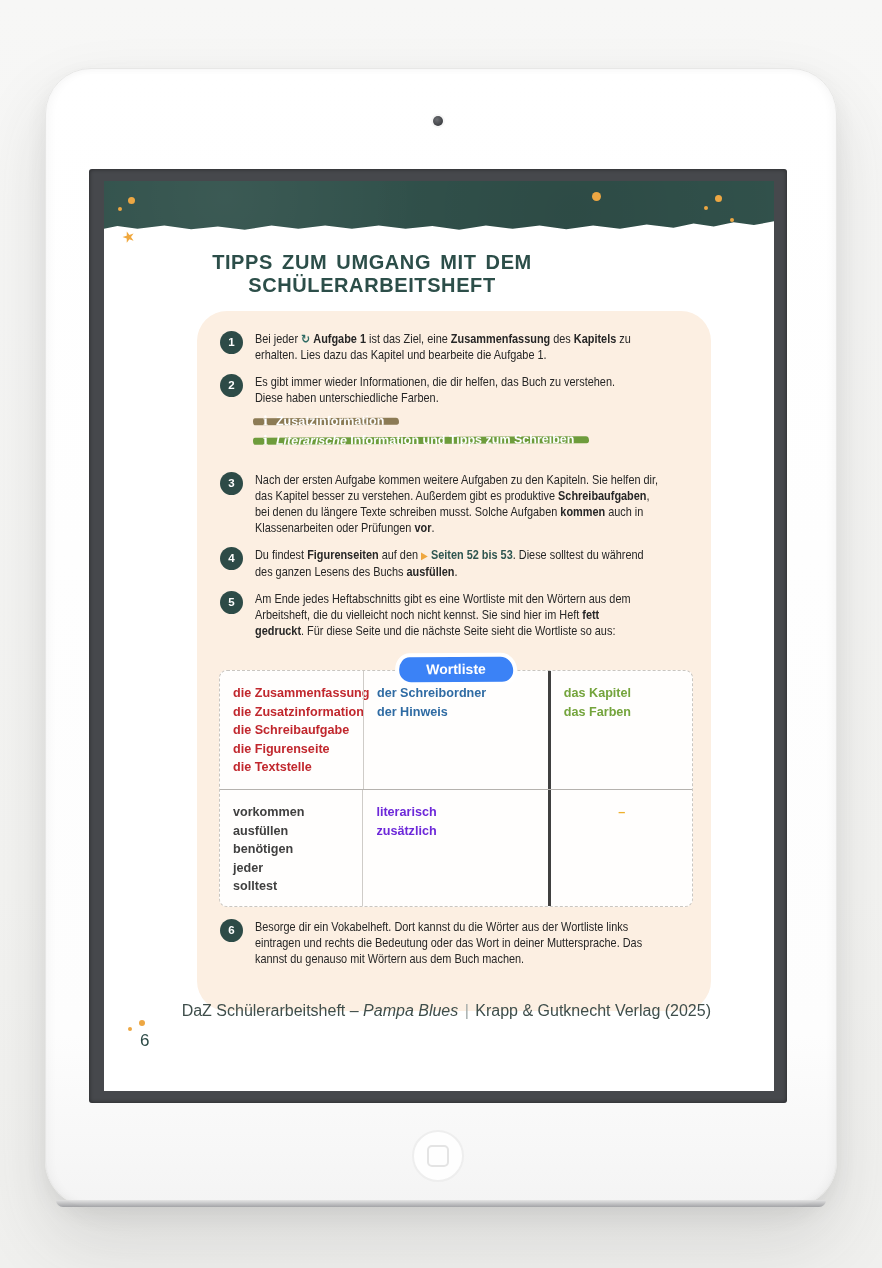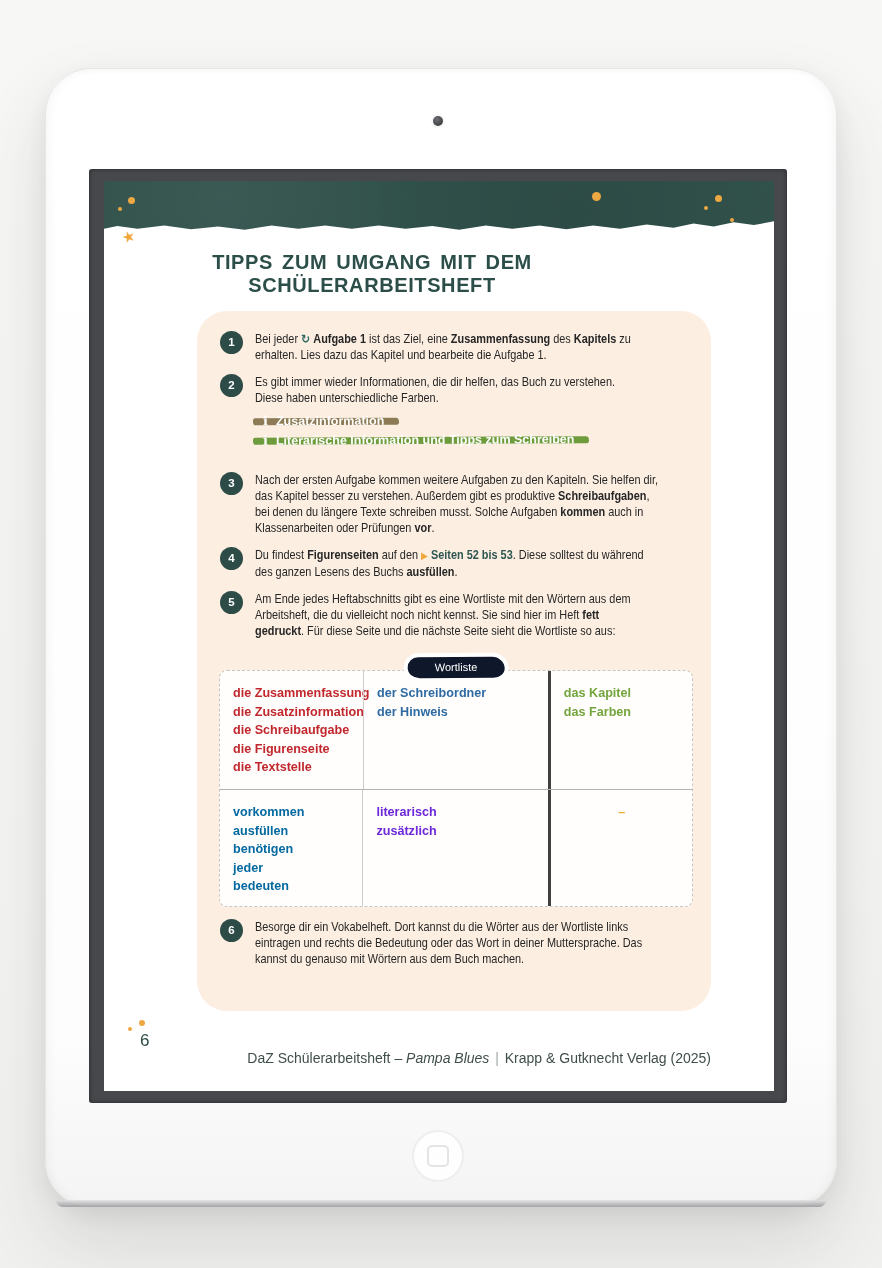--- a/index.html
+++ b/index.html
@@ -90,28 +90,28 @@
 
   
   .badges{margin:12px 0 16px 33px;}
   .ibadge{
     display:inline-flex;align-items:center;gap:8px;color:#fff;
     font-size:12.5px;font-weight:700;padding:3px 15px 4px 10px;
     border-radius:10px 16px 12px 14px / 16px 22px 14px 20px;
     margin-bottom:12px;transform:rotate(-.3deg);
   }
   .ibadge .inf{font-weight:400;font-size:13px;font-family:"DejaVu Sans",sans-serif;}
-  .ibadge .it{}
+  .ibadge .it{font-style:italic;}
   .badgerow{line-height:0;}
 
   
   .wlwrap{position:relative;margin:18px 0 12px -1px;width:474px;padding-top:13px;}
   .wlbadge{
     position:absolute;left:50%;top:0;transform:translateX(-50%) rotate(-.4deg);
-    background:#0f172a;color:#fff;font-weight:400;font-size:11px;
+    background:#3b82f6;color:#fff;font-weight:700;font-size:14px;
     padding:4px 27px 5px;border-radius:13px 16px 14px 15px/60% 70% 55% 60%;
     box-shadow:0 0 0 4px #fff;z-index:2;white-space:nowrap;
   }
   .wltable{
     border:1px dashed #c9c6c1;border-radius:8px;background:#fffefd;overflow:hidden;
   }
   .wlrow{display:flex;}
   .wlrow + .wlrow{border-top:1px solid #b5b2ae;}
   .wlcell{box-sizing:border-box;padding:13px 12px 10px 13px;font-size:12.6px;
     font-weight:700;line-height:18.5px;}
@@ -119,21 +119,21 @@
   .wlcell:nth-child(2){width:186px;border-left:1px solid #cfccc8;}
   .wlcell:nth-child(3){width:145px;border-left:3px solid #404040;}
   .wlrow1{min-height:118px;}
   .wlrow2{min-height:112px;}
   .wlcell.ctr{text-align:center;}
   .wlcell .word{white-space:nowrap;}
 
   
   .pagenum{position:absolute;left:36px;top:850px;font-size:17px;color:#2c4a46;}
   .credit{
-    position:absolute;right:63px;top:869px;font-size:14px;color:#3f4e4b;
+    position:absolute;right:63px;top:821px;font-size:16px;color:#3f4e4b;
     white-space:nowrap;text-align:left;
   }
   .credit .it{font-style:italic;}
   .credit .sep{color:#9fa8a6;padding:0 2px;}
 </style>
 </head>
 <body>
 
 <div class="stage">
   <div class="tablet">
@@ -217,26 +217,26 @@
                   <div class="wlcell" style="color: rgb(47, 107, 163);">
                     <div class="word">der Schreibordner</div>
                     <div class="word">der Hinweis</div>
                   </div>
                   <div class="wlcell" style="color: rgb(116, 164, 60);">
                     <div class="word">das Kapitel</div>
                     <div class="word">das Farben</div>
                   </div>
                 </div>
                 <div class="wlrow wlrow2">
-                  <div class="wlcell" style="color: #0369a1;">
+                  <div class="wlcell" style="color: #404040;">
                     <div class="word">vorkommen</div>
                     <div class="word">ausfüllen</div>
                     <div class="word">benötigen</div>
                     <div class="word">jeder</div>
-                    <div class="word">bedeuten</div>
+                    <div class="word">solltest</div>
                   </div>
                   <div class="wlcell" style="color: #6d28d9;">
                     <div class="word">literarisch</div>
                     <div class="word">zusätzlich</div>
                   </div>
                   <div class="wlcell ctr" style="color: rgb(238, 176, 44);">
                     <div class="word">–</div>
                   </div>
                 </div>
               </div>

